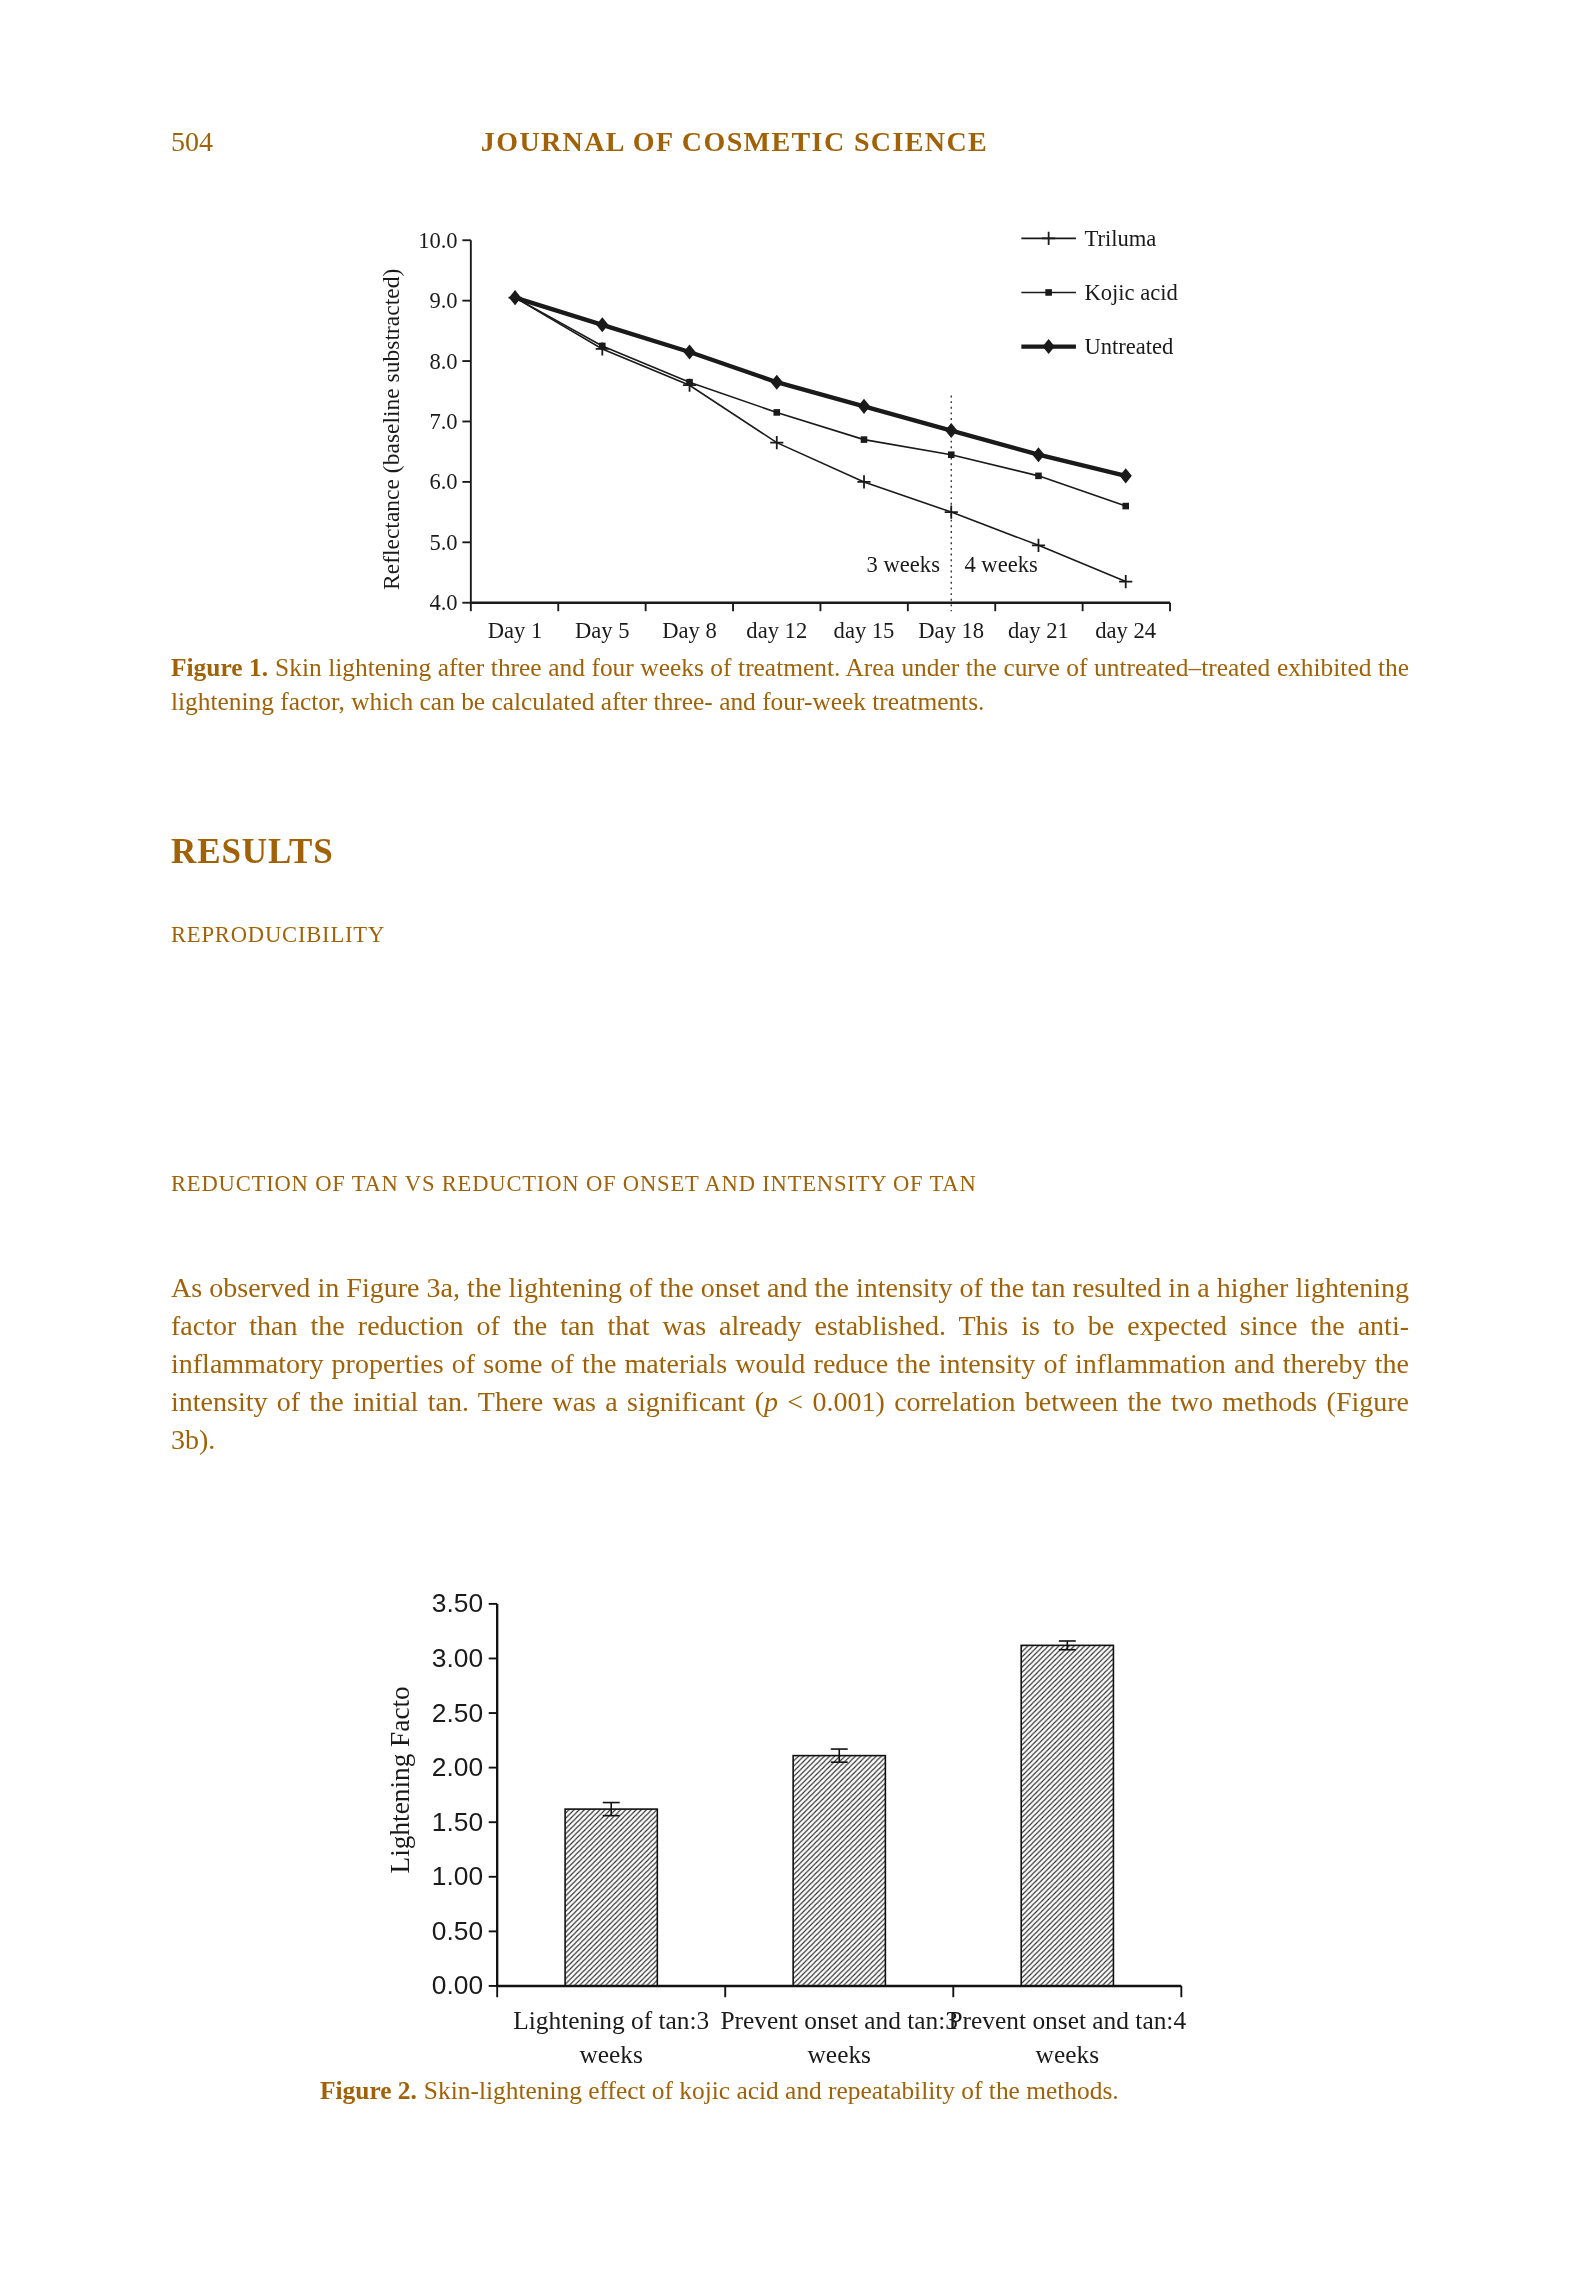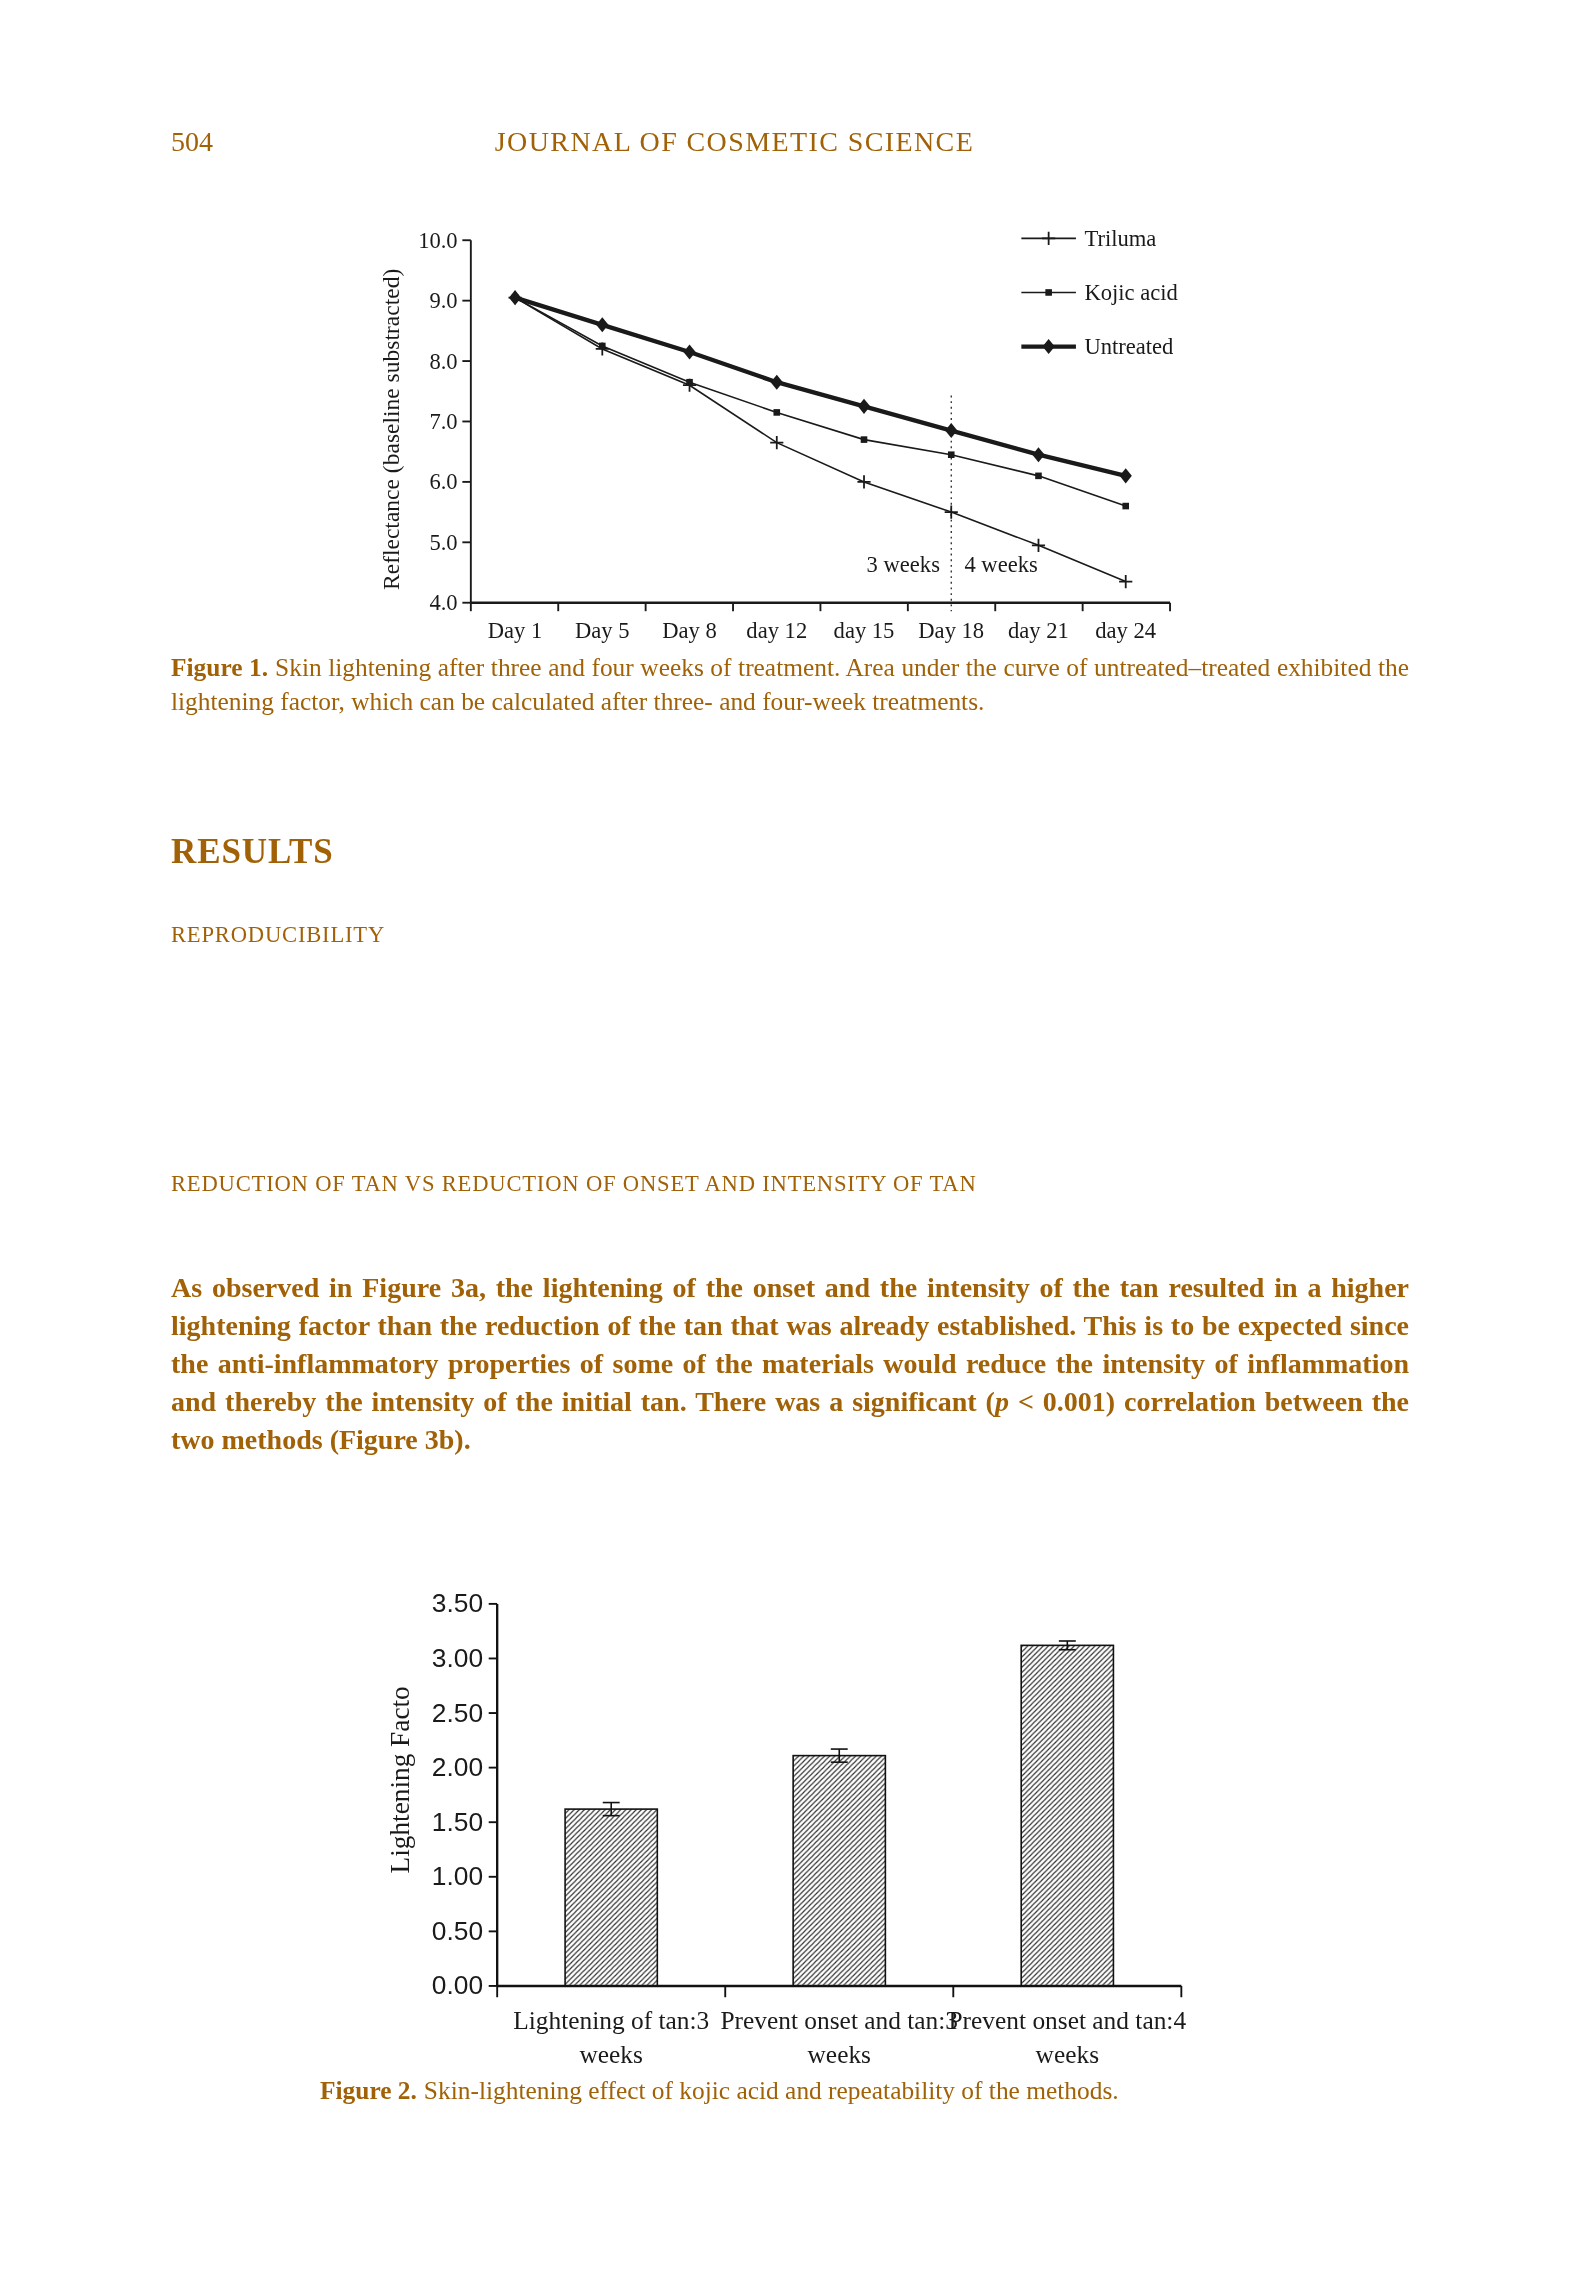--- a/index.html
+++ b/index.html
@@ -1,32 +1,32 @@
 <!DOCTYPE html>
 <html style="font-size:15px"><head>
 <meta charset="utf-8">
 <style>
   html,body{margin:0;padding:0;background:#ffffff;}
   #page{position:relative;width:1589px;height:2295px;background:#ffffff;color:#a16207;
         font-family:"Liberation Serif",serif;overflow:hidden;}
   .hdr-num{position:absolute;left:171px;top:126px;font-size:28px;}
-  .hdr-title{position:absolute;left:0;top:126px;width:1469px;text-align:center;font-size:28px;letter-spacing:1.4px;}
+  .hdr-title{position:absolute;left:0;top:126px;width:1469px;text-align:center;font-size:28px;letter-spacing:1.4px;font-weight:bold;}
   .fig-svg{position:absolute;}
   .caption{position:absolute;font-size:25.4px;line-height:34px;}
   .cap1{left:171px;top:650px;width:1238px;text-align:justify;}
   .cap2{left:320px;top:2073px;width:1055px;}
   .cap-label{font-weight:bold;}
   .cap-text{margin-left:7px;}
   .h-results{position:absolute;left:171px;top:832px;font-size:35px;font-weight:bold;letter-spacing:0.9px;}
   .h-sub{position:absolute;left:171px;font-size:22.6px;letter-spacing:0.8px;}
   .h-repro{top:922px;}
   .h-reduc{top:1171px;text-align:right;}
   .para{position:absolute;left:171px;width:1238px;font-size:28px;line-height:38px;text-align:justify;}
   .p1{top:983px;}
-  .p2{top:1241px;font-weight:bold;}
+  .p2{top:1241px;}
   .ital{font-style:italic;}
   svg text{fill:#1a1a1a;}
   .chart-serif{font-family:"Liberation Serif",serif;}
   .chart-sans{font-family:"Liberation Sans",sans-serif;}
 </style>
 </head>
 <body>
 
 <div id="page">
 

